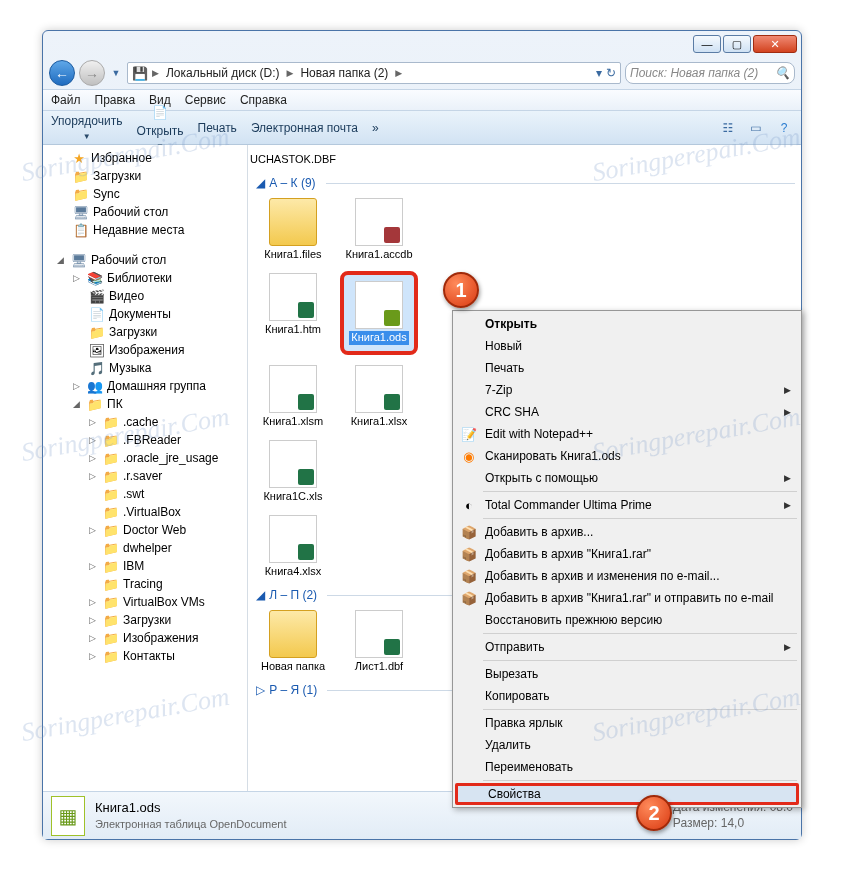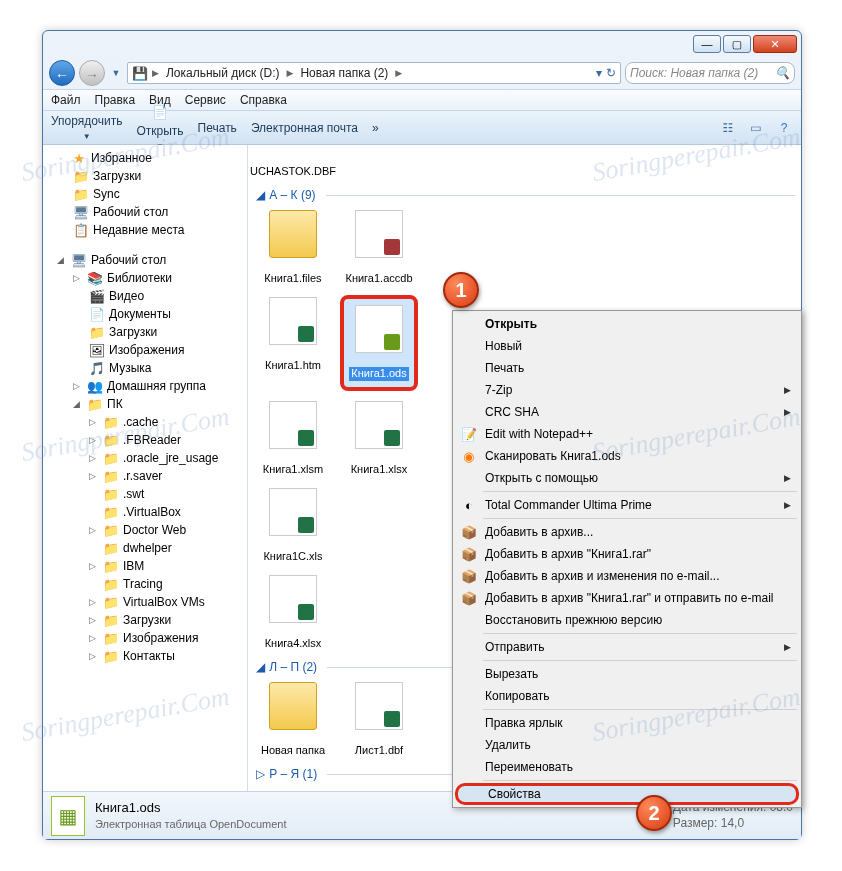--- a/index.html
+++ b/index.html
@@ -43,38 +43,38 @@
 .lib-ico { color: #5b9bd5; }
 .pc-ico { color: #5a7a9a; }
 .blue-txt { color: #1a5ab0; }
 .tree-gap { height: 12px; }
 
 .content { flex: 1; background: #fff; overflow: hidden; padding: 4px 6px; position: relative; }
 .group-hdr { display: flex; align-items: center; gap: 4px; color: #1a5ab0; font-size: 12px; margin: 4px 0 6px 2px; cursor: pointer; }
 .file-grid { display: flex; flex-wrap: wrap; gap: 8px; margin-bottom: 8px; }
 .file-item { width: 78px; display: flex; flex-direction: column; align-items: center; text-align: center; word-wrap: break-word; padding: 2px; }
 .file-icon { width: 48px; height: 48px; display: flex; align-items: center; justify-content: center; font-size: 32px; }
-.file-label { font-size: 11px; color: #000; line-height: 1.2; margin-top: 14px; }
+.file-label { font-size: 11px; color: #000; line-height: 1.2; margin-top: 2px; }
 .selected-file { border: 4px solid #e22a1a; border-radius: 8px; padding: 6px; background: #cfe5fb; }
 .selected-file .file-label { background: #3a8eeb; color: #fff; padding: 0 2px; }
 
 .details { height: 48px; background: linear-gradient(#f2f7fc, #e2ecf6); border-top: 1px solid #c5d5e6; display: flex; align-items: center; padding: 0 8px; gap: 10px; }
 .det-thumb { width: 34px; height: 40px; background: #fff; border: 1px solid #9fc129; display: flex; align-items: center; justify-content: center; font-size: 20px; color: #6a9a1a; }
 .det-txt { line-height: 1.3; }
 .det-name { font-size: 13px; color: #000; }
 .det-type { color: #666; font-size: 11px; }
 .det-meta { margin-left: auto; color: #666; font-size: 11px; line-height: 1.3; text-align: left; }
 
 .ctx-menu { position: absolute; left: 452px; top: 310px; width: 350px; background: #f0f0f0; border: 1px solid #979797; box-shadow: 2px 2px 6px rgba(0,0,0,.3); z-index: 50; padding: 2px; }
 .ctx-item { display: flex; align-items: center; height: 22px; padding: 0 20px 0 30px; position: relative; cursor: pointer; }
 .ctx-item.bold { font-weight: bold; }
 .ctx-sep { height: 1px; background: #d0d0d0; margin: 2px 2px 2px 28px; }
 .ctx-ico { position: absolute; left: 6px; width: 16px; height: 16px; display: flex; align-items: center; justify-content: center; font-size: 13px; }
 .ctx-arr { position: absolute; right: 8px; font-size: 9px; color: #333; }
-.ctx-sel { border: 3px solid #e22a1a; border-radius: 10px; background: #d7e4f2; }
+.ctx-sel { border: 3px solid #e22a1a; border-radius: 2px; background: #d7e4f2; }
 
 .badge { position: absolute; width: 36px; height: 36px; border-radius: 50%; background: radial-gradient(circle at 35% 30%, #ff8a5a, #d93a12); color: #fff; font-size: 20px; font-weight: bold; display: flex; align-items: center; justify-content: center; border: 2px solid #a02a0a; box-shadow: 1px 2px 4px rgba(0,0,0,.4); z-index: 60; }
 .badge1 { left: 443px; top: 272px; }
 .badge2 { left: 636px; top: 795px; }
 
 .watermark { position: absolute; color: rgba(120,150,200,.25); font-size: 26px; font-style: italic; font-family: cursive; transform: rotate(-10deg); pointer-events: none; z-index: 100; }
 .wm1 { top: 140px; left: 20px; } .wm2 { top: 140px; right: 40px; }
 .wm3 { top: 420px; left: 20px; } .wm4 { top: 420px; right: 40px; }
 .wm5 { top: 700px; left: 20px; } .wm6 { top: 700px; right: 40px; }
 

